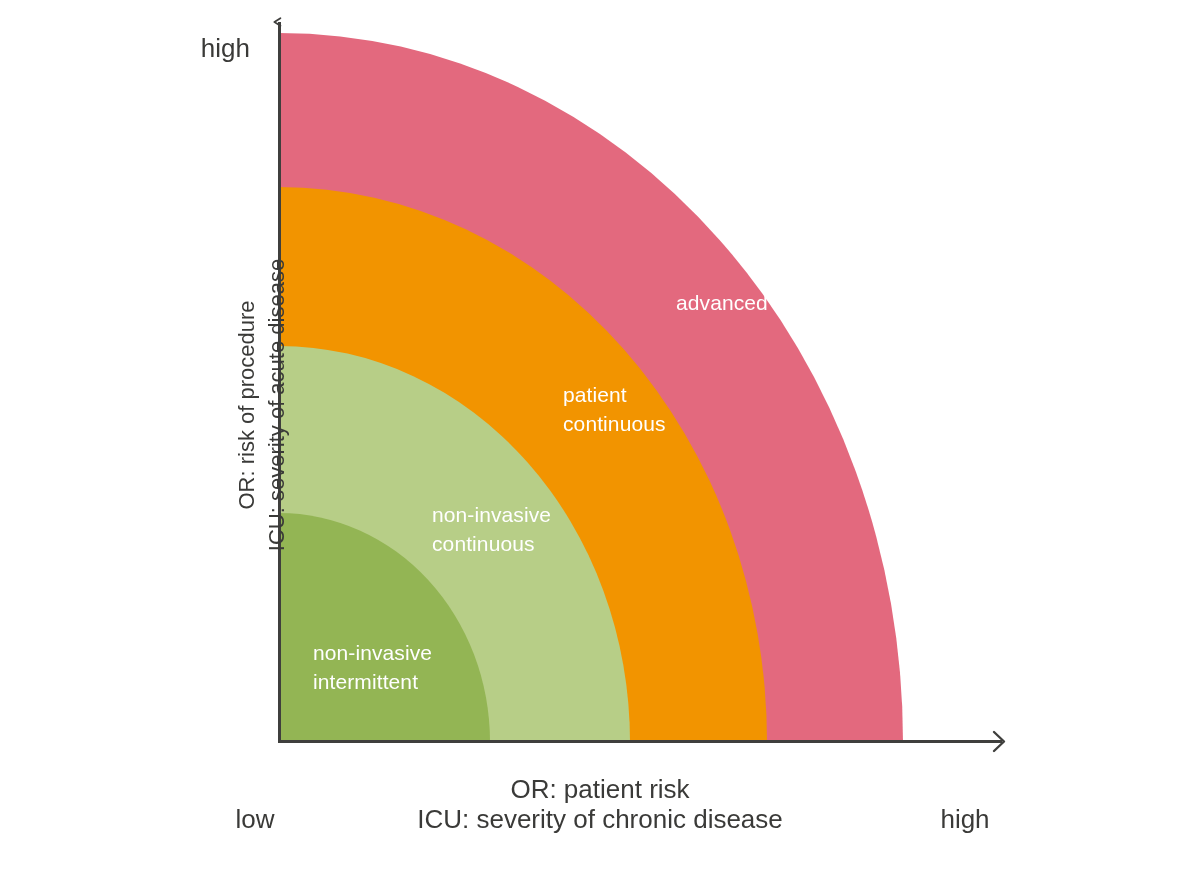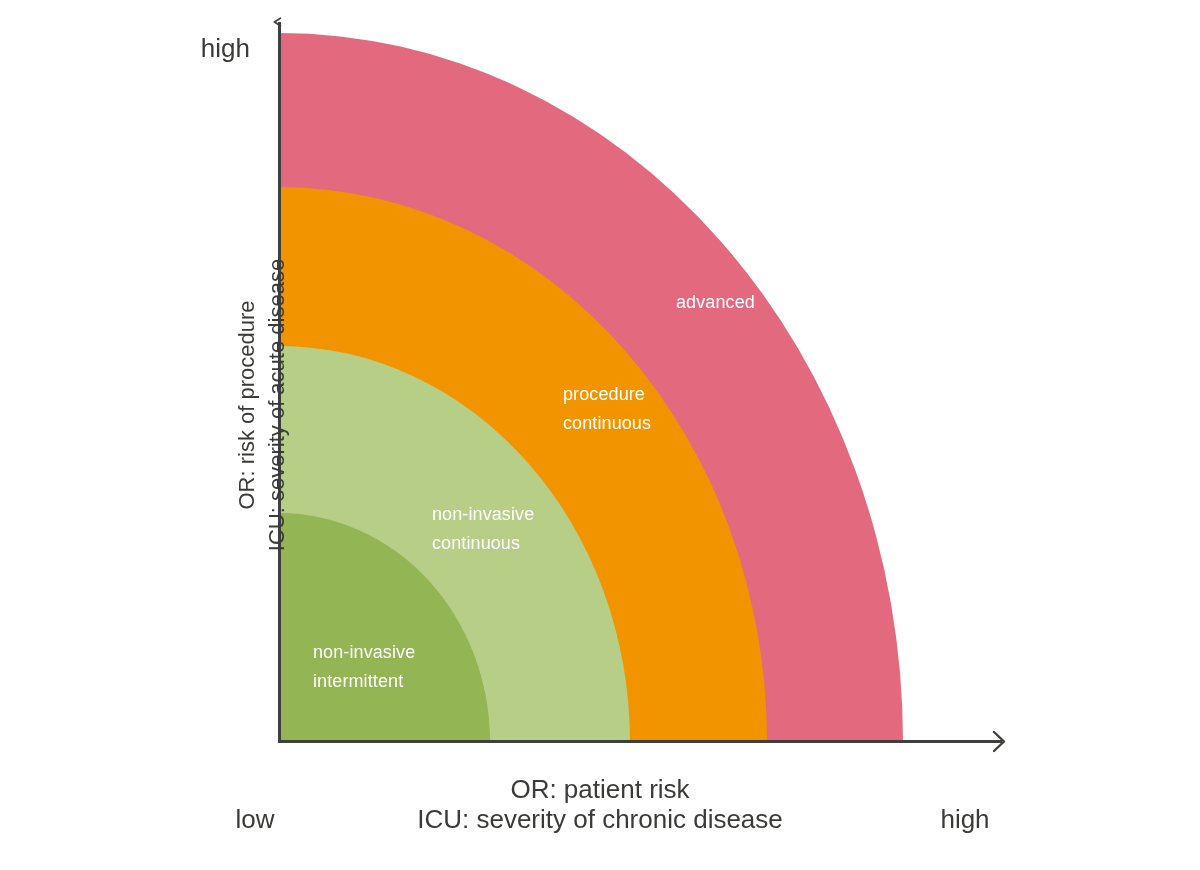--- a/index.html
+++ b/index.html
@@ -23,21 +23,21 @@
   #plot-svg {
     position: absolute;
     left: 0;
     top: 0;
     width: 1200px;
     height: 870px;
   }
   .zone-label {
     position: absolute;
     color: #ffffff;
-    font-size: 18px;
+    font-size: 21px;
     line-height: 29px;
     font-family: "Liberation Sans", sans-serif;
     white-space: pre-line;
     letter-spacing: 0.1px;
   }
   .axis-text {
     position: absolute;
     color: #3a3a38;
     font-size: 26px;
     line-height: 30px;
@@ -89,21 +89,21 @@
 
     <g id="axis-lines">
       <line x1="279.5" y1="742" x2="279.5" y2="22" stroke="#3f3f3d" stroke-width="3" marker-end="url(#arrowhead-up)"></line>
       <line x1="278" y1="741.5" x2="1002" y2="741.5" stroke="#3f3f3d" stroke-width="3"></line>
       <path d="M 994 732 L 1004 741.5 L 994 751" fill="none" stroke="#3f3f3d" stroke-width="2.4" stroke-linecap="round" stroke-linejoin="round"></path>
     </g>
   </svg>
 
   <div class="zone-label" style="left:676px; top:288px;">advanced</div>
 
-  <div class="zone-label" style="left:563px; top:380px;">procedure
+  <div class="zone-label" style="left:563px; top:380px;">patient
 continuous</div>
 
   <div class="zone-label" style="left:432px; top:500px;">non-invasive
 continuous</div>
 
   <div class="zone-label" style="left:313px; top:638px;">non-invasive
 intermittent</div>
 
   <div id="y-high-label" class="axis-text" style="left:140px; top:33px; width:110px;">high</div>
 

